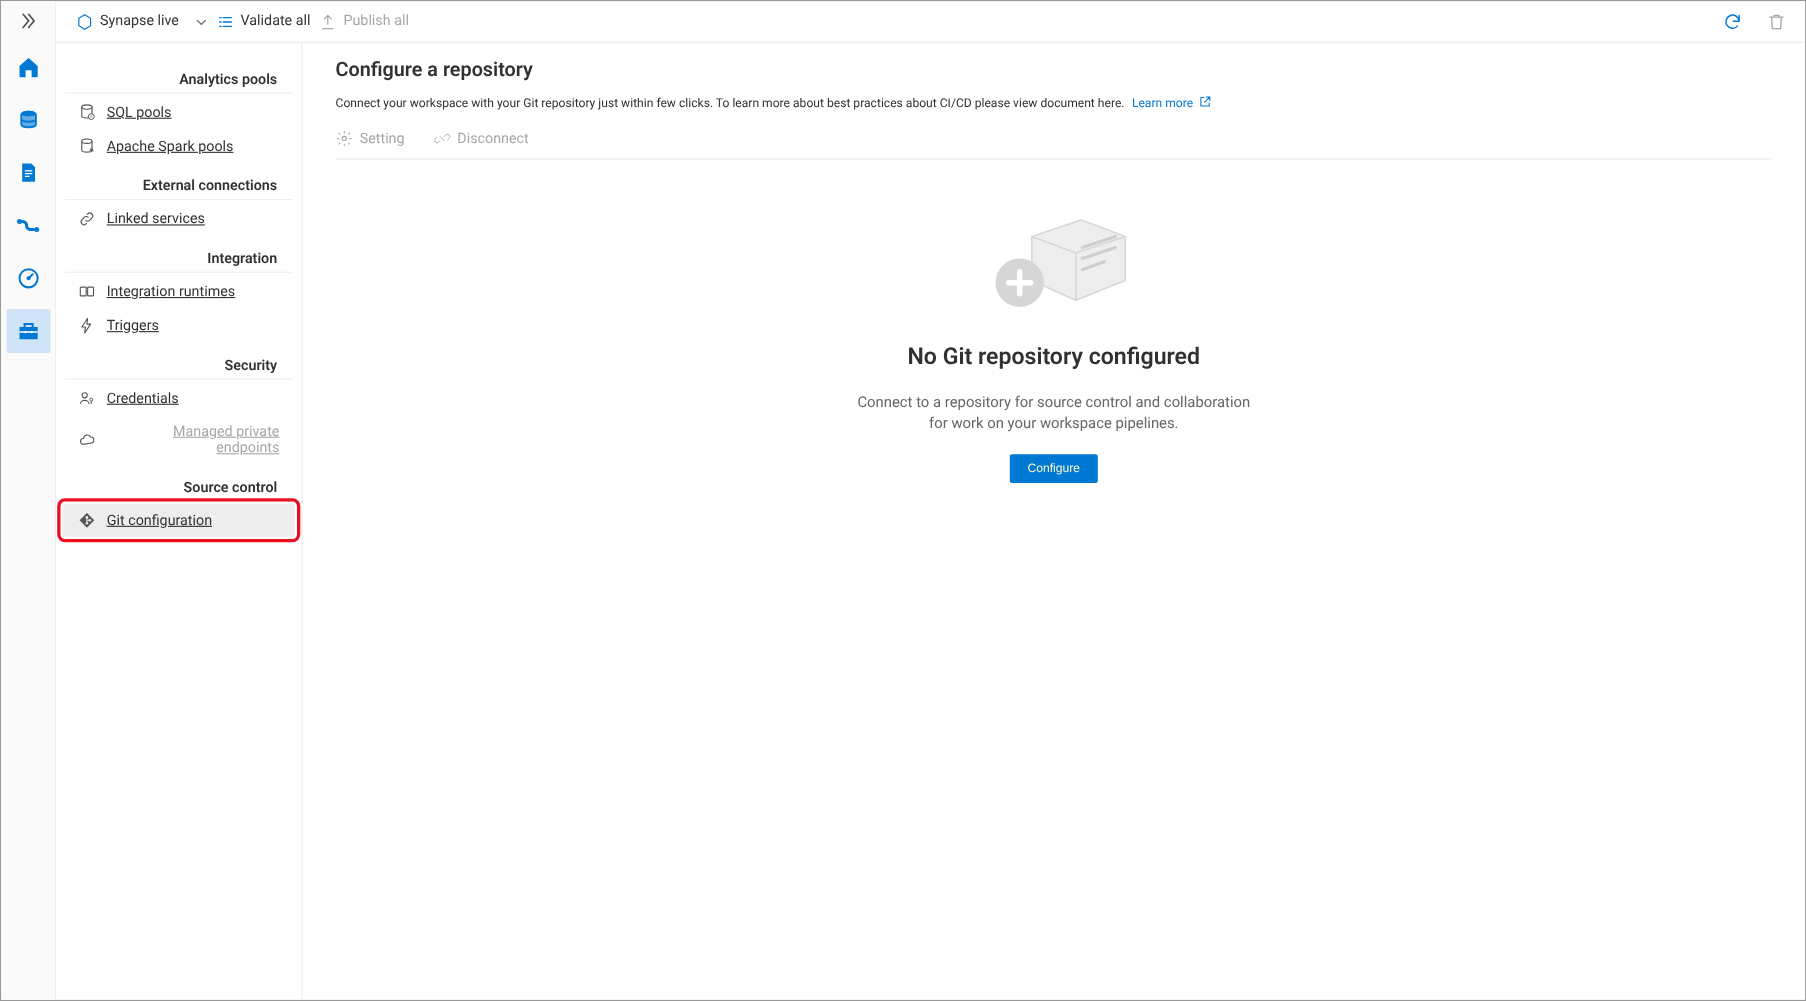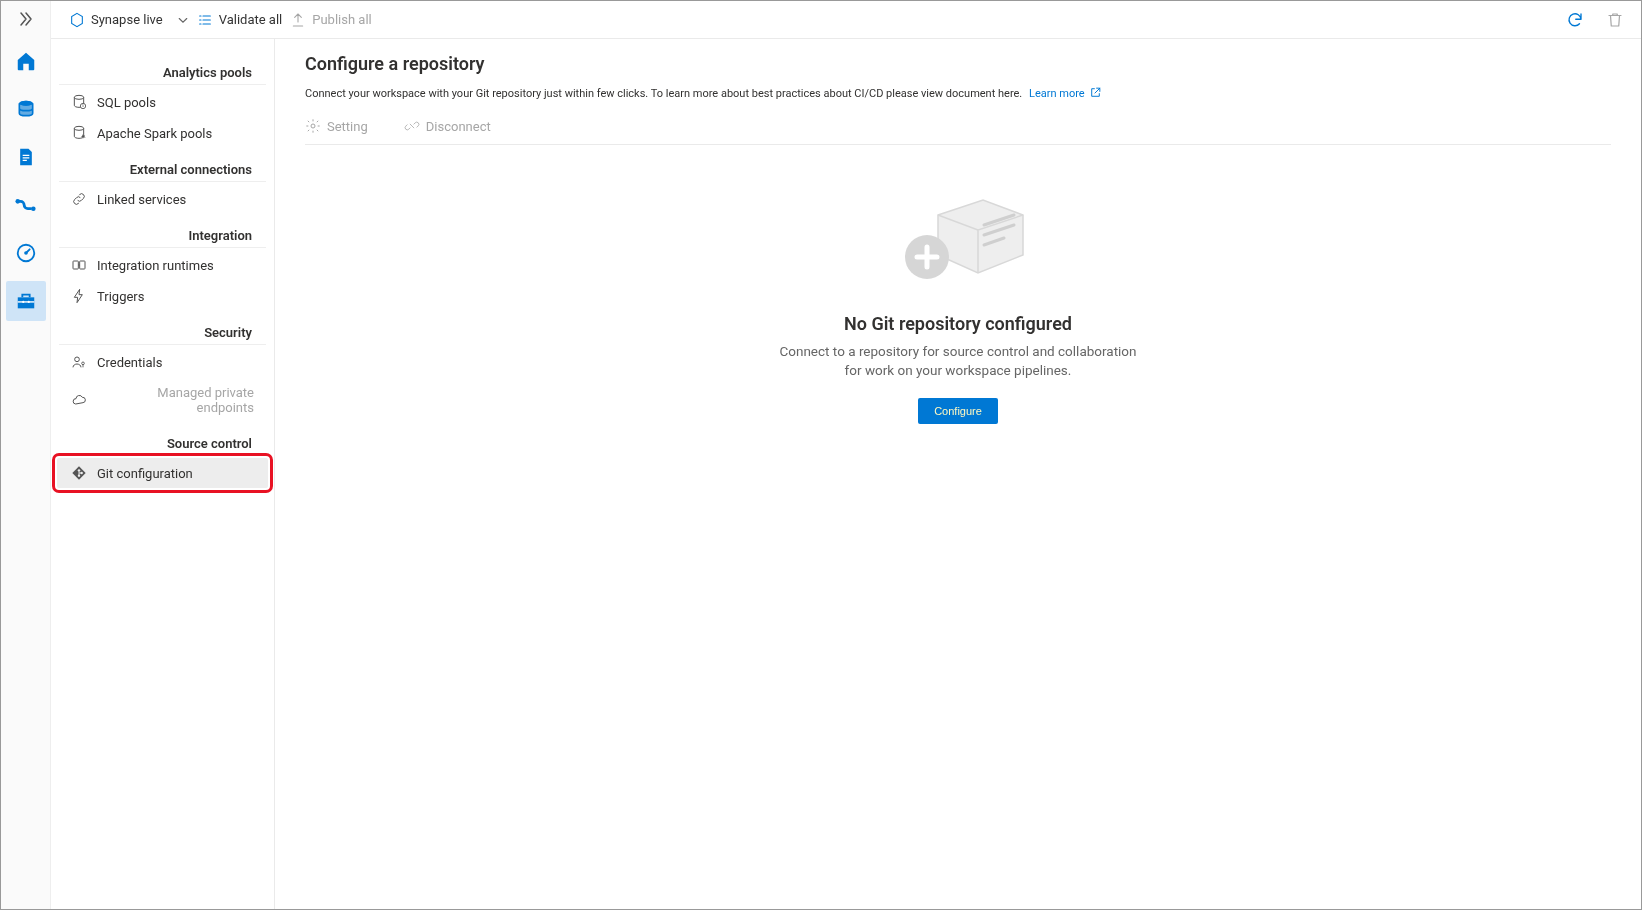--- a/index.html
+++ b/index.html
@@ -103,21 +103,21 @@
     .sb-item {
       display: flex;
       align-items: center;
       gap: 10px;
       padding: 7px 14px;
       margin: 1px 6px;
       cursor: pointer;
       color: #323130;
       border-radius: 2px;
     }
-    .sb-item .sb-label { font-size: 13px; }
+    .sb-item .sb-label { font-size: 13px; text-decoration: underline; }
     .sb-item.disabled { color: #a6a6a6; cursor: default; }
     .sb-item.selected {
       background: #ededed;
     }
     .sb-item.highlight-box {
       outline: 3px solid #e81123;
       outline-offset: 2px;
     }
     .sb-icon {
       width: 16px; height: 16px; display:flex; align-items:center; justify-content:center;
@@ -136,41 +136,41 @@
       margin-bottom: 12px;
     }
     .page-desc {
       font-size: 11px;
       color: #323130;
       margin-bottom: 14px;
     }
     .page-desc a { color: #0078d4; text-decoration: none; margin-left: 4px; }
     .toolbar {
       display: flex;
-      gap: 36px;
+      gap: 26px;
       padding: 4px 0 10px 0;
       border-bottom: 1px solid #eaeaea;
       margin-bottom: 40px;
     }
     .toolbar .tl-item {
       display: flex; align-items: center; gap: 6px; color: #a6a6a6;
       font-size: 13px;
     }
     .empty {
       display: flex; flex-direction: column; align-items: center;
       margin-top: 30px;
     }
     .empty-illus {
       color: #c8c8c8;
       margin-bottom: 18px;
     }
     .empty-title {
-      font-size: 18px;
+      font-size: 21px;
       font-weight: 600;
-      margin-bottom: 8px;
+      margin-bottom: 20px;
     }
     .empty-sub {
       color: #666;
       font-size: 13.5px;
       text-align: center;
       line-height: 1.4;
       margin-bottom: 18px;
     }
     .btn-primary {
       background: #0078d4;

